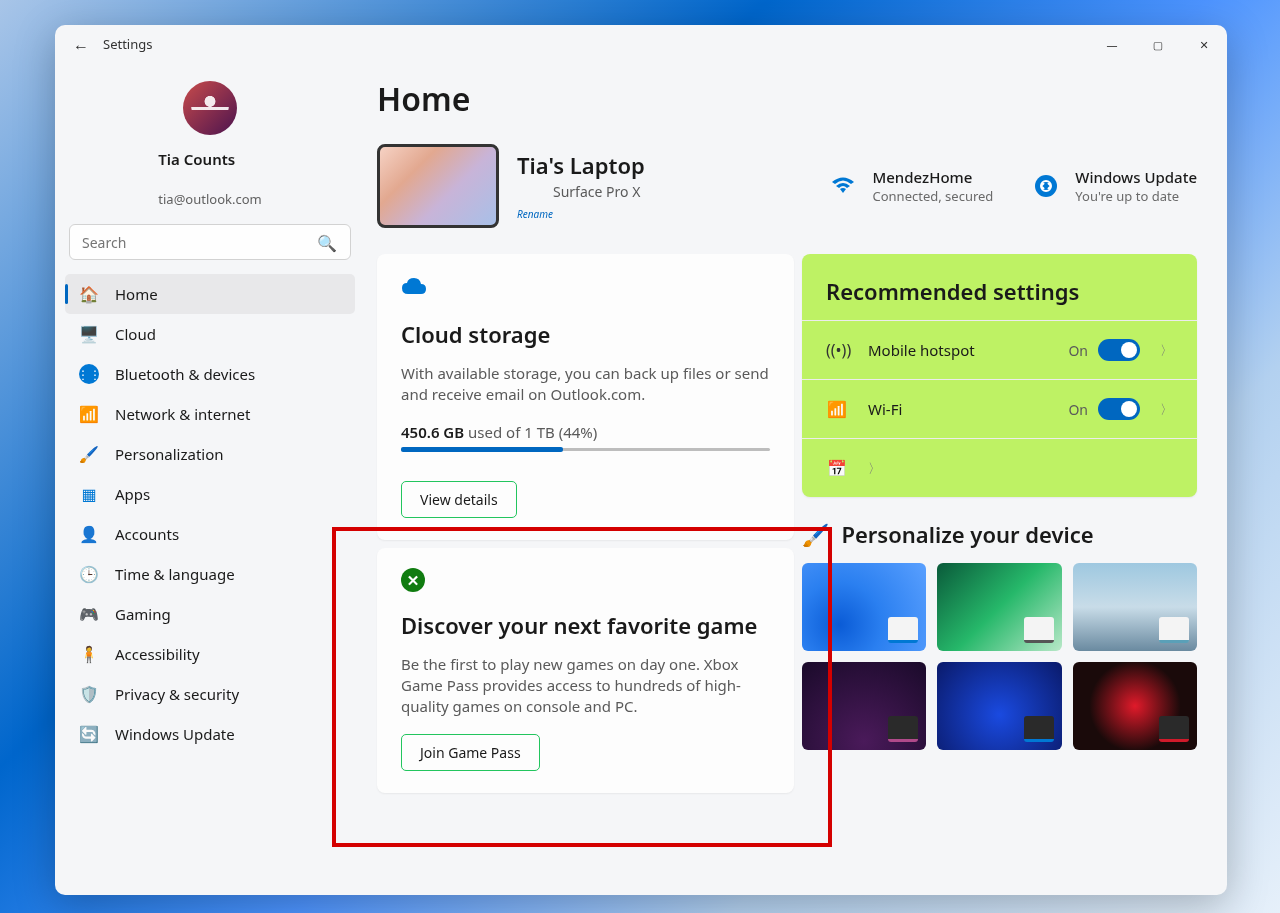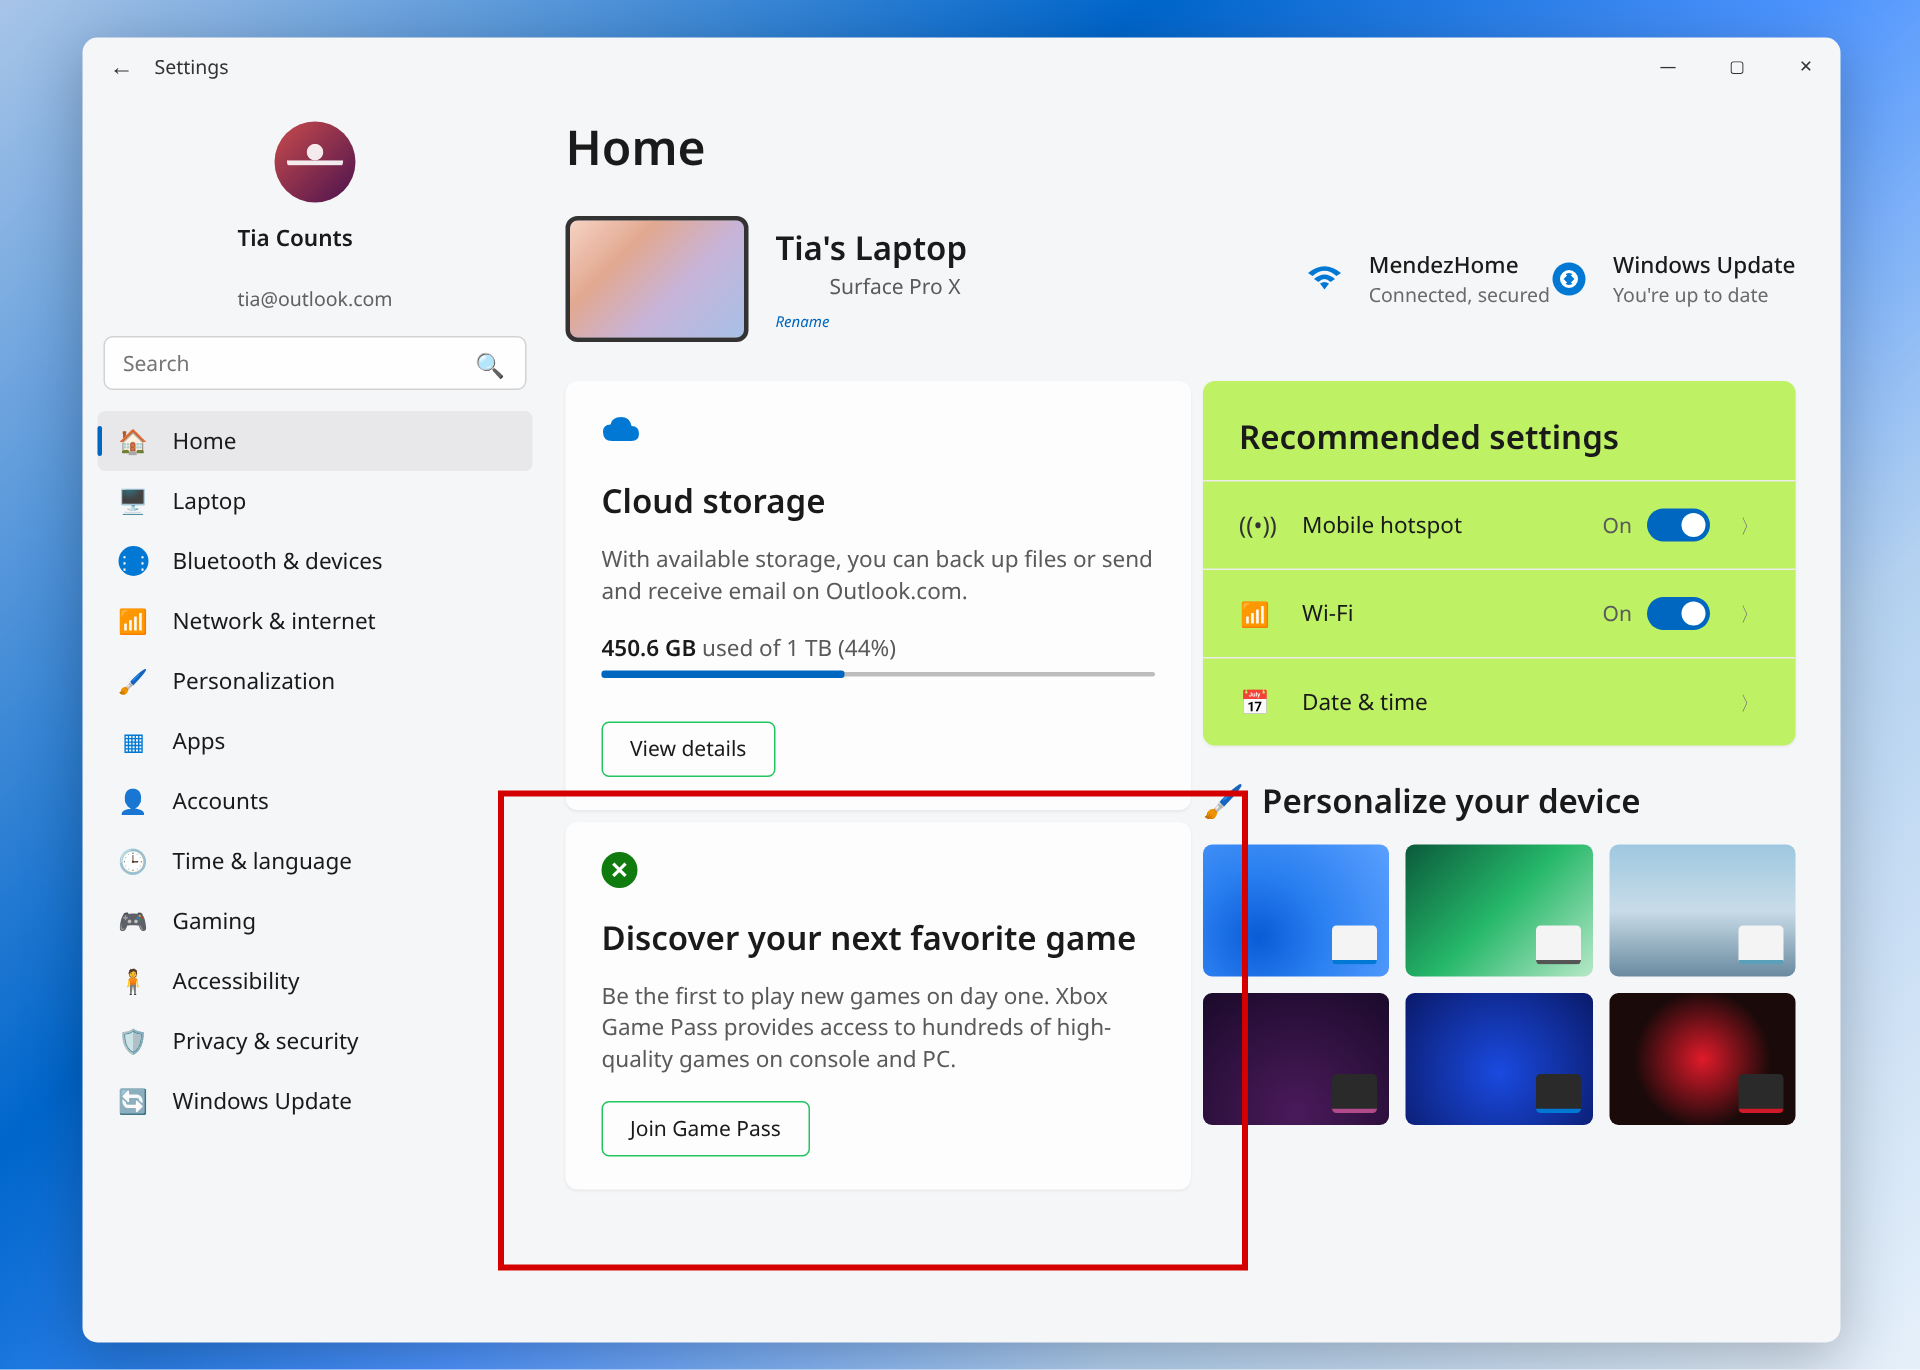--- a/index.html
+++ b/index.html
@@ -61,21 +61,21 @@
 
 .main { flex: 1; padding: 12px 30px 20px 12px; overflow-y: auto; }
 .page-h1 { font-size: 32px; font-weight: 600; color: #1a1a1a; margin-bottom: 24px; margin-top: 2px; }
 
 .device-row { display: flex; align-items: center; gap: 18px; margin-bottom: 26px; }
 .device-thumb { width: 122px; height: 84px; border: 3px solid #333; border-radius: 8px; background: linear-gradient(135deg,#f6d2c4 0%,#e2a890 30%,#c8b4d8 60%,#a8c0e8 100%); }
 .device-name { font-size: 22px; font-weight: 600; color: #1a1a1a; }
 .device-model { font-size: 14px; color: #5a5a5a; margin-top: 2px; margin-left: 36px; }
 .rename-link { font-size: 10px; color: #0067c0; margin-top: 4px; cursor: pointer; display: inline-block; font-style: italic; }
 
-.status-chips { margin-left: auto; display: flex; align-items: center; }
+.status-chips { margin-left: auto; display: flex; gap: 40px; align-items: center; }
 .chip { display: flex; align-items: center; gap: 16px; }
 .chip-ico { width: 26px; height: 26px; display: flex; align-items: center; justify-content: center; }
 .chip-title { font-size: 15px; color: #1a1a1a; font-weight: 500; }
 .chip-sub { font-size: 13px; color: #6a6a6a; }
 
 .grid2 { display: grid; grid-template-columns: 417px 1fr; gap: 8px; align-items: start; }
 
 .card { background: #fdfdfd; border-radius: 8px; box-shadow: 0 1px 2px rgba(0,0,0,0.06); padding: 20px 24px 22px 24px; margin-bottom: 8px; }
 .card-ico { font-size: 20px; margin-bottom: 18px; }
 .card-h2 { font-size: 22px; font-weight: 600; color: #1a1a1a; margin-bottom: 14px; }
@@ -144,21 +144,21 @@
         <span class="search-ico">🔍</span>
       </div>
 
       <ul class="nav-list">
         <li class="nav-item active">
             <span class="nav-ico" style="color:#c25b2a">🏠</span>
             <span class="nav-label">Home</span>
           </li>
         <li class="nav-item">
             <span class="nav-ico" style="color:#0078d4">🖥️</span>
-            <span class="nav-label">Laptop</span>
+            <span class="nav-label">Cloud</span>
           </li>
         <li class="nav-item">
             <span class="nav-ico" style="background:#0078d4;color:#fff;border-radius:50%;font-size:12px">⋮⋮</span>
             <span class="nav-label">Bluetooth &amp; devices</span>
           </li>
         <li class="nav-item">
             <span class="nav-ico" style="color:#0078d4">📶</span>
             <span class="nav-label">Network &amp; internet</span>
           </li>
         <li class="nav-item">
@@ -279,21 +279,20 @@
               <div class="rec-ico">📶</div>
               <div class="rec-label">Wi-Fi</div>
               <div class="toggle-on">
                 <span>On</span>
                 <div class="toggle"></div>
               </div>
               <span class="chev">〉</span>
             </div>
             <div class="rec-row">
               <div class="rec-ico">📅</div>
-              <div class="rec-label">Date &amp; time</div>
               <span class="chev">〉</span>
             </div>
           </div>
 
           <div>
             <div class="pers-head">
               <span class="pers-emoji">🖌️</span>
               <h2 class="pers-h2">Personalize your device</h2>
             </div>
             <div class="theme-grid">

